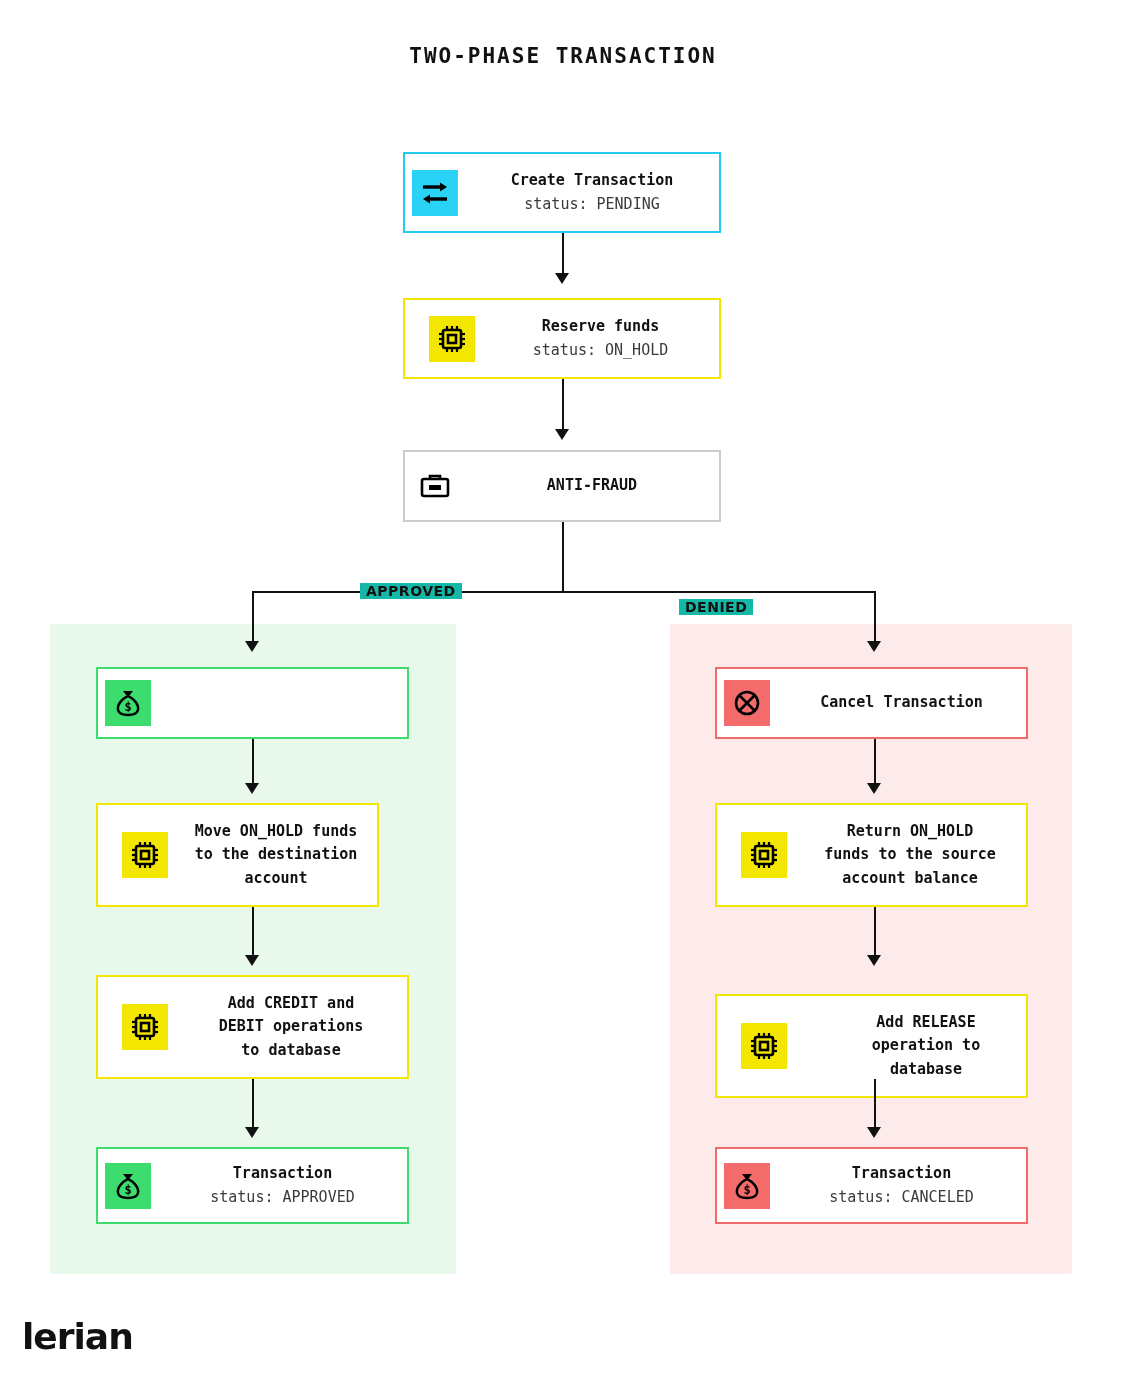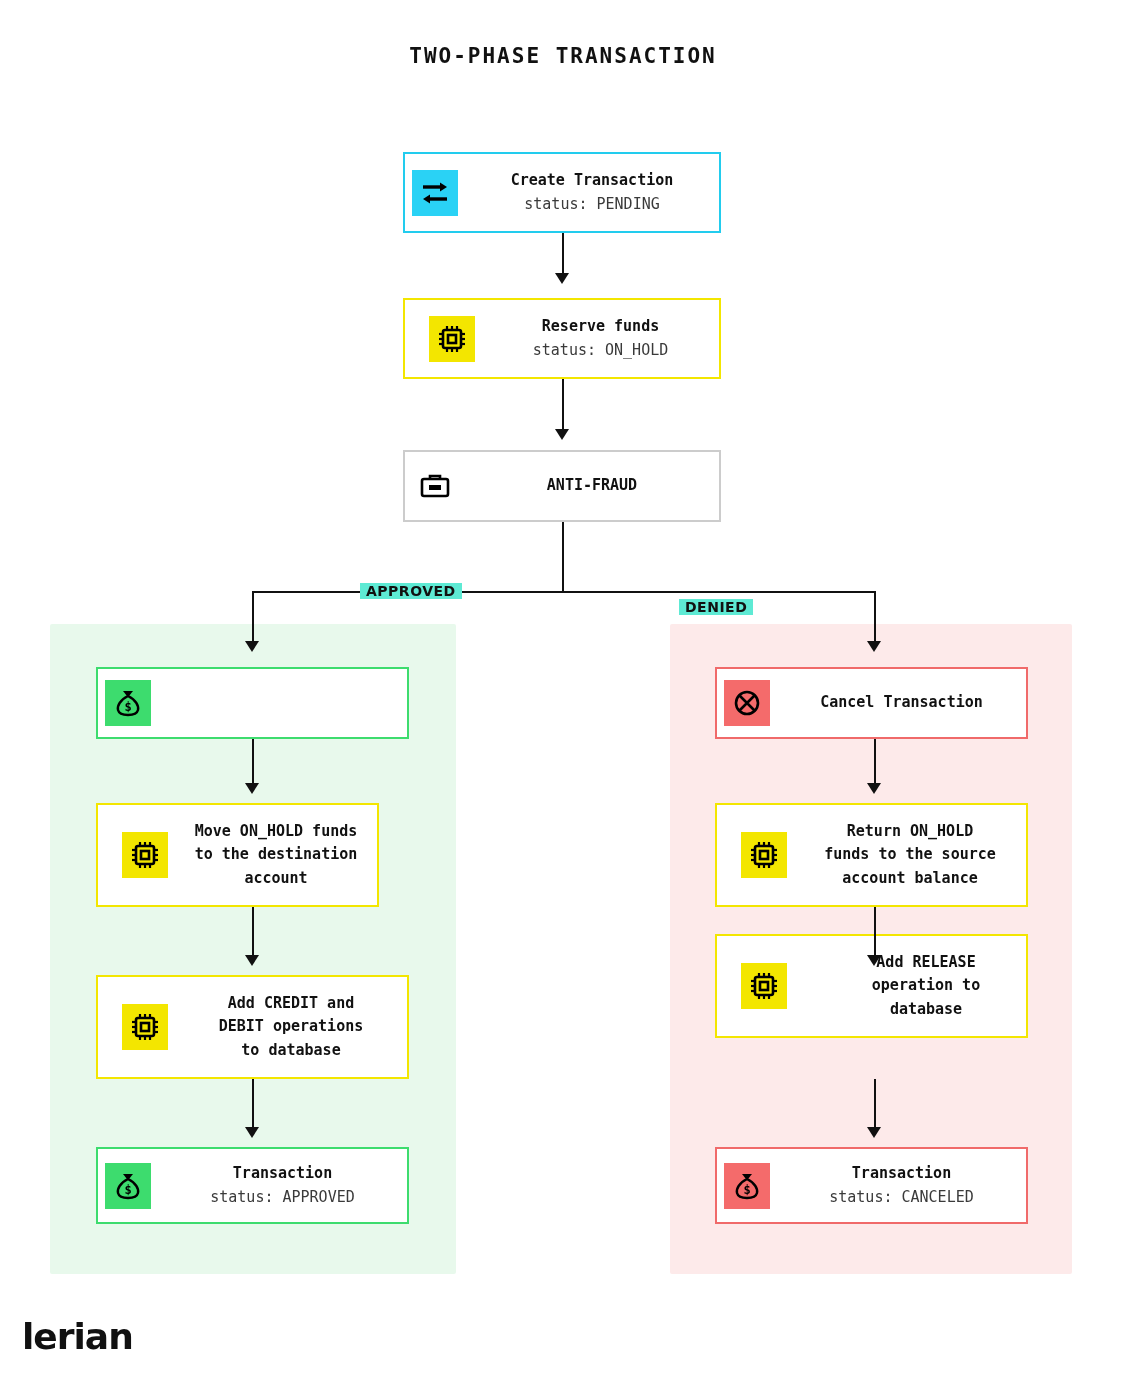--- a/index.html
+++ b/index.html
@@ -111,21 +111,21 @@
     border-left: 7px solid transparent;
     border-right: 7px solid transparent;
     border-top: 11px solid #111111;
   }
   .branch-label {
     position: absolute;
     font-family: "DejaVu Sans", sans-serif;
     font-size: 14px;
     font-weight: bold;
     letter-spacing: 0.5px;
-    background: #5eead4;
+    background: #14b8a6;
     padding: 0 6px;
     color: #111111;
   }
 
   #brand {
     position: absolute;
     left: 22px;
     top: 1316px;
     font-family: "DejaVu Sans", sans-serif;
     font-size: 36px;
@@ -351,21 +351,21 @@
       </svg>
     </div>
   </div>
   <div class="text-cell">
     <div class="label">Return ON_HOLD
 funds to the source
 account balance</div>
   </div>
 </div>
 
-<div class="node yellow" style="left:715px; top:934px; width:313px; height:104px;gap:32px;">
+<div class="node yellow" style="left:715px; top:994px; width:313px; height:104px;gap:32px;">
   <div class="icon-cell">
     <div class="icon-chip">
       <svg width="34" height="34" viewBox="0 0 34 34" aria-hidden="true">
         <rect x="8" y="8" width="18" height="18" rx="2" fill="none" stroke="#000" stroke-width="2.6"></rect>
         <rect x="13" y="13" width="8" height="8" fill="none" stroke="#000" stroke-width="2.6"></rect>
         <g stroke="#000" stroke-width="2.2">
           <path d="M12 4 V8"></path>
             <path d="M17 4 V8"></path>
             <path d="M22 4 V8"></path>
           <path d="M12 26 V30"></path>

